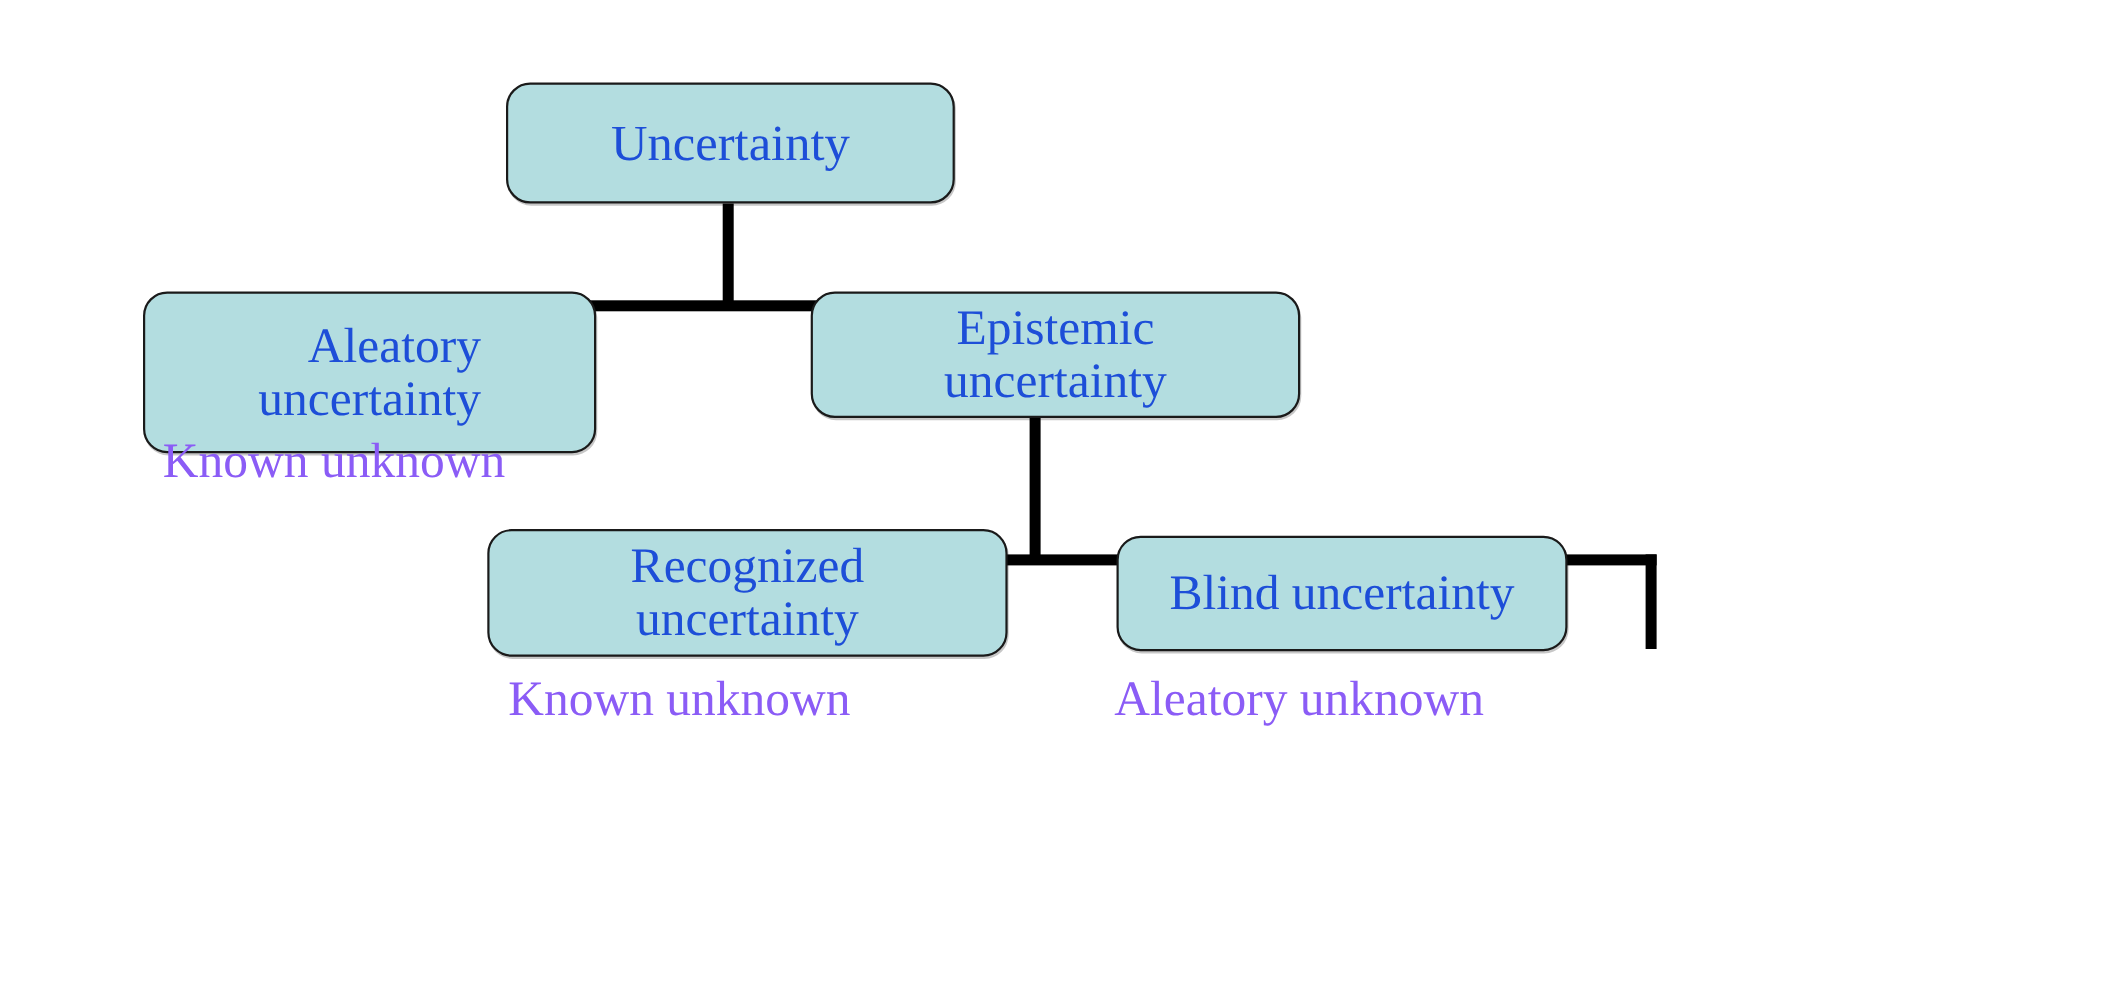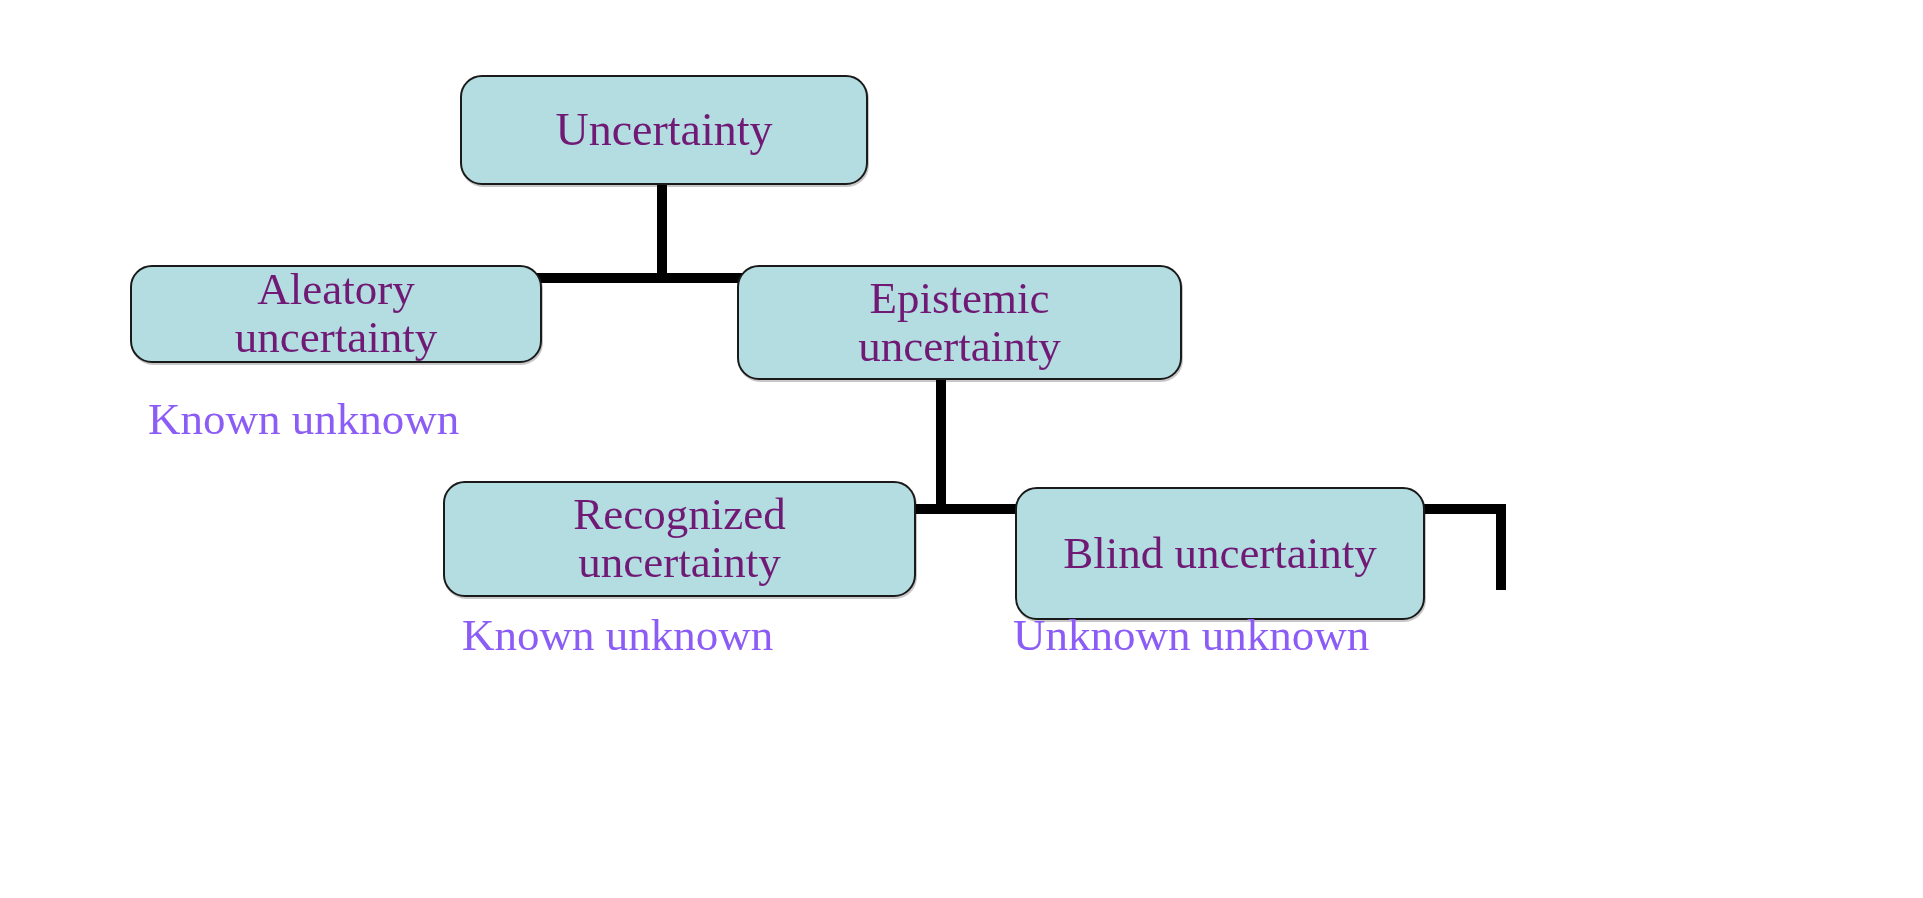--- a/index.html
+++ b/index.html
@@ -25,50 +25,51 @@
     position: absolute;
     box-sizing: border-box;
     background: #b3dde0;
     border: 2px solid #1a1a1a;
     border-radius: 22px;
     display: flex;
     align-items: center;
     justify-content: center;
     text-align: center;
     line-height: 1.06;
-    color: #701a75;
+    color: #1d4ed8;
     font-family: "Liberation Serif", "DejaVu Serif", serif;
     font-weight: 400;
     box-shadow: 1px 2px 0 rgba(0,0,0,0.22);
     white-space: pre-line;
   }
 
   #node-root {
     left: 460px;  top: 75px;
     width: 408px; height: 110px;
     font-size: 46px;
   }
   #node-aleatory {
     left: 130px;  top: 265px;
-    width: 412px; height: 98px;
+    width: 412px; height: 147px;
     font-size: 45px;
+    text-align: right;
   }
   #node-epistemic {
     left: 737px;  top: 265px;
     width: 445px; height: 115px;
     font-size: 45px;
   }
   #node-recognized {
     left: 443px;  top: 481px;
     width: 473px; height: 116px;
     font-size: 45px;
   }
   #node-blind {
     left: 1015px; top: 487px;
-    width: 410px; height: 133px;
+    width: 410px; height: 105px;
     font-size: 45px;
   }
 
   
   .caption {
     position: absolute;
     font-family: "Liberation Serif", "DejaVu Serif", serif;
     font-size: 45px;
     color: #8b5cf6;
     white-space: nowrap;
@@ -110,15 +111,15 @@
 
   <div class="node" id="node-recognized">Recognized
 uncertainty</div>
 
   <div class="node" id="node-blind">Blind uncertainty</div>
 
   <div class="caption" id="caption-aleatory">Known unknown</div>
 
   <div class="caption" id="caption-recognized">Known unknown</div>
 
-  <div class="caption" id="caption-blind">Unknown unknown</div>
+  <div class="caption" id="caption-blind">Aleatory unknown</div>
 
 </div>
 
 </body></html>

